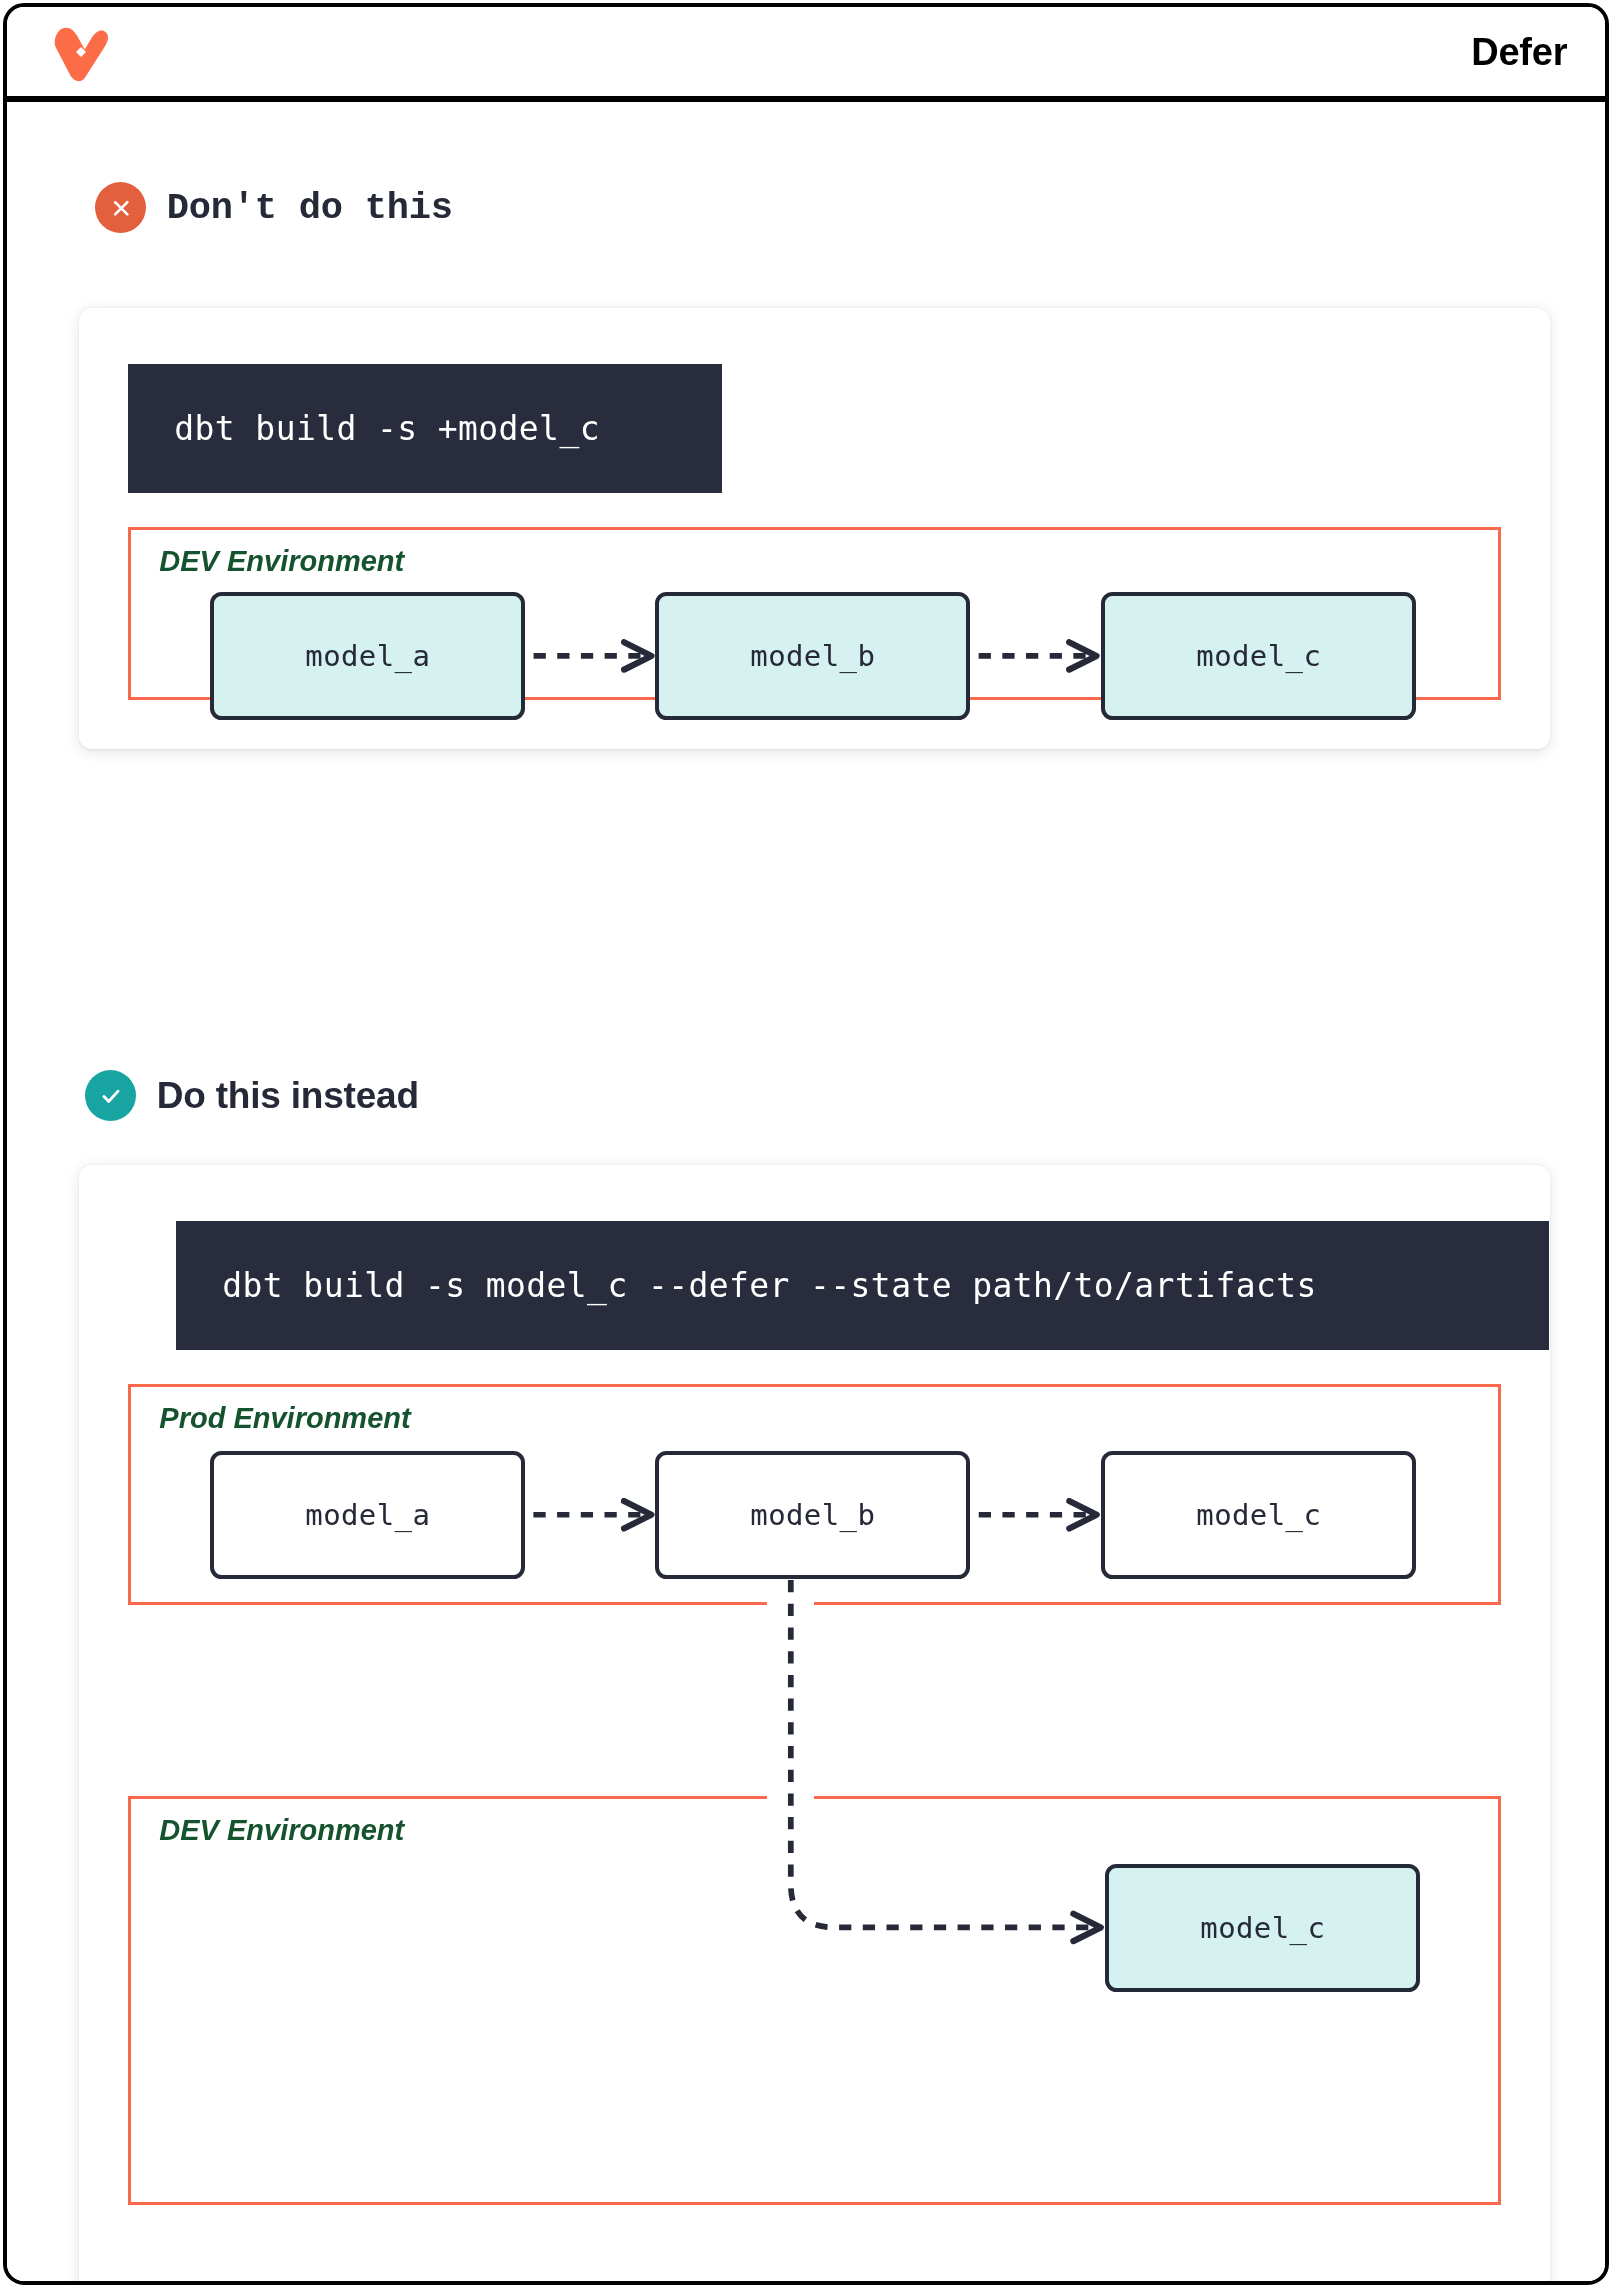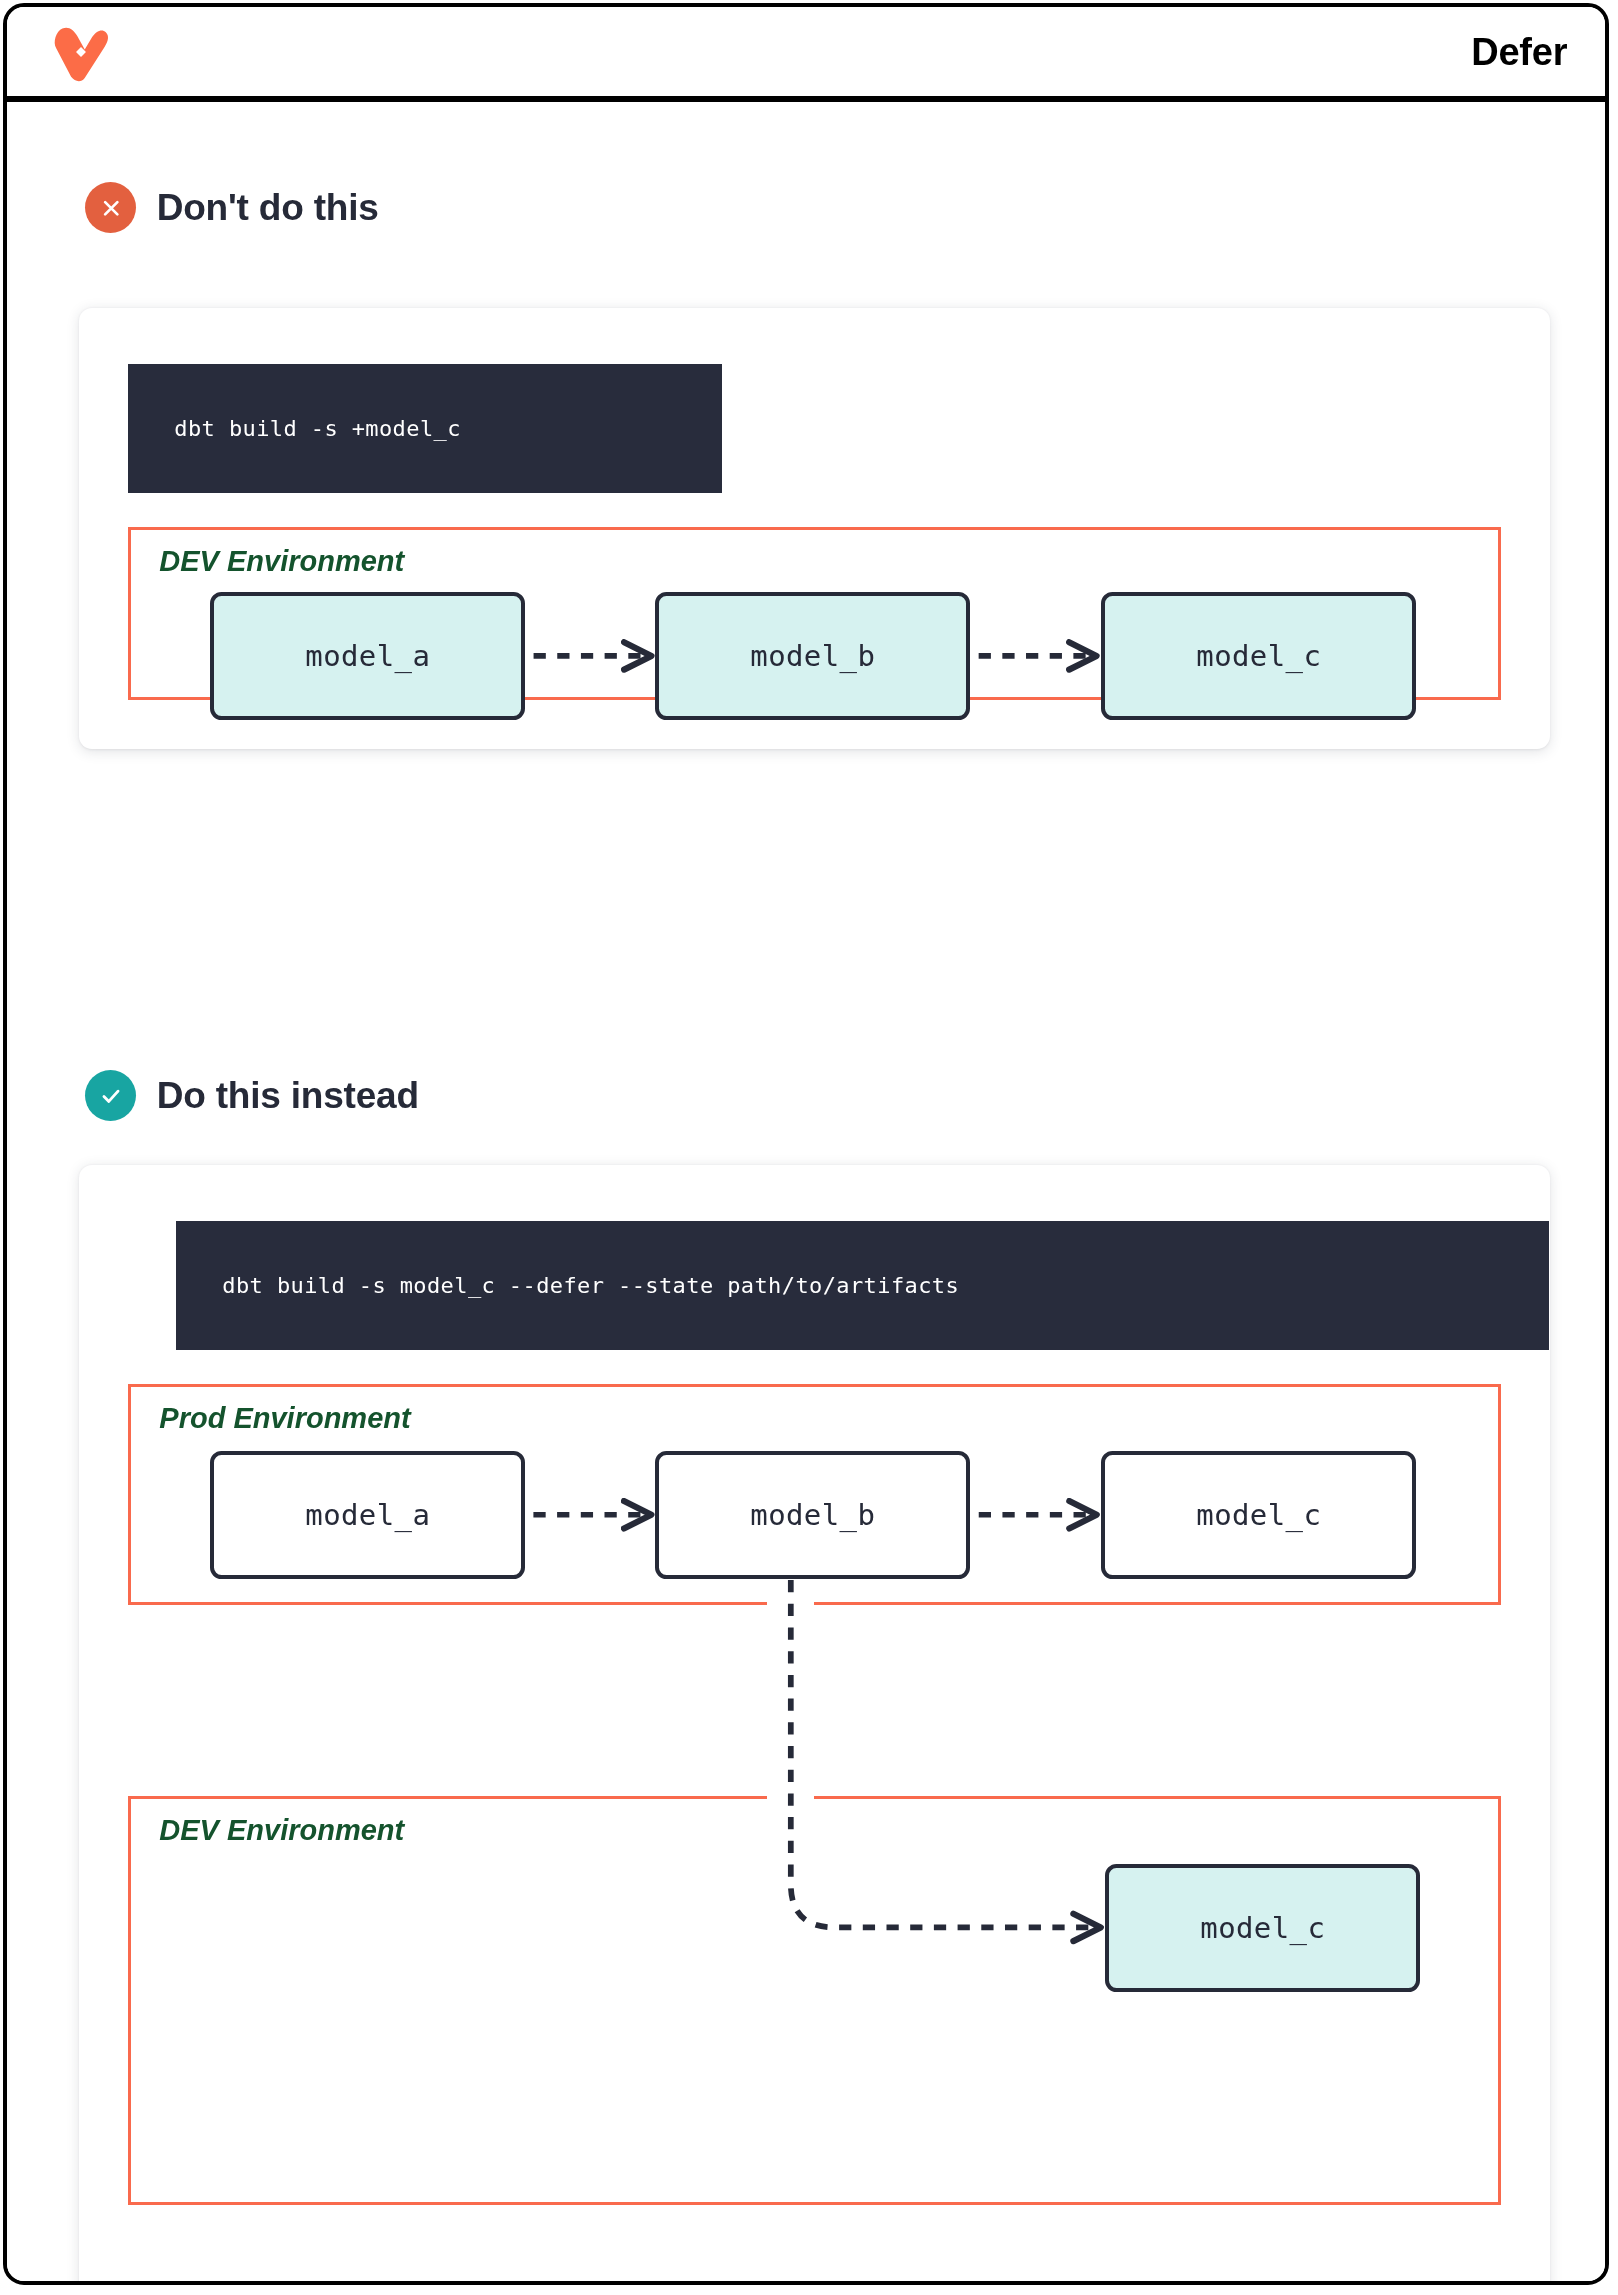--- a/index.html
+++ b/index.html
@@ -108,21 +108,21 @@
   .code {
     position: absolute;
     background: #282c3c;
     display: flex;
     align-items: center;
     padding-left: 46px;
     box-sizing: border-box;
   }
   .code span {
     font-family: "DejaVu Sans Mono", "Liberation Mono", monospace;
-    font-size: 22px;
+    font-size: 33px;
     color: #ffffff;
     letter-spacing: 0.4px;
     white-space: pre;
   }
 
   
   .env {
     position: absolute;
     box-sizing: border-box;
     border: 3.3px solid #f96a4d;
@@ -185,21 +185,21 @@
                  C96 24 94 32 88 42 L56 92 C50 100 40 98 34 90 L10 44
                  C4 34 10 16 20 12 Z" fill="#fc6c47"></path>
         <path d="M50 42 L58 50 L50 58 L42 50 Z" fill="#ffffff"></path>
       </svg>
     </div>
     <div class="page-title">Defer</div>
   </div>
 
   <div class="content">
 
-    <div class="section-head" style="left:78px; top:80px;">
+    <div class="section-head" style="left:88px; top:80px;font-family:Liberation Mono, monospace;">
       <div class="badge bad">
         <svg width="24.5" height="24.5" viewBox="0 0 24 24" aria-hidden="true">
           <path d="M6 6 L18 18 M18 6 L6 18" stroke="#ffffff" stroke-width="2.6" stroke-linecap="round" fill="none"></path>
         </svg>
       </div>
       <div class="section-title">Don't do this</div>
     </div>
 
     <div class="card" style="left:72px; top:206px; width:1471px; height:441px;">
 

